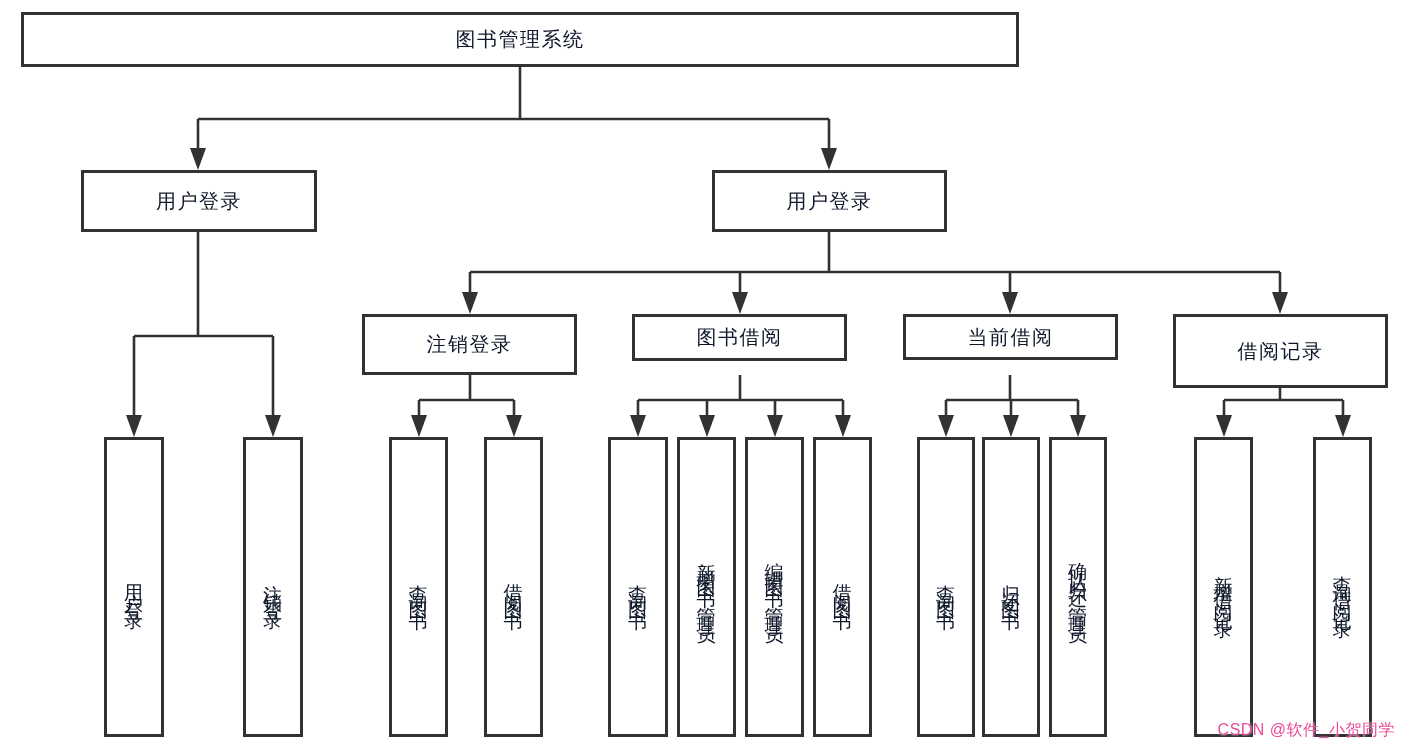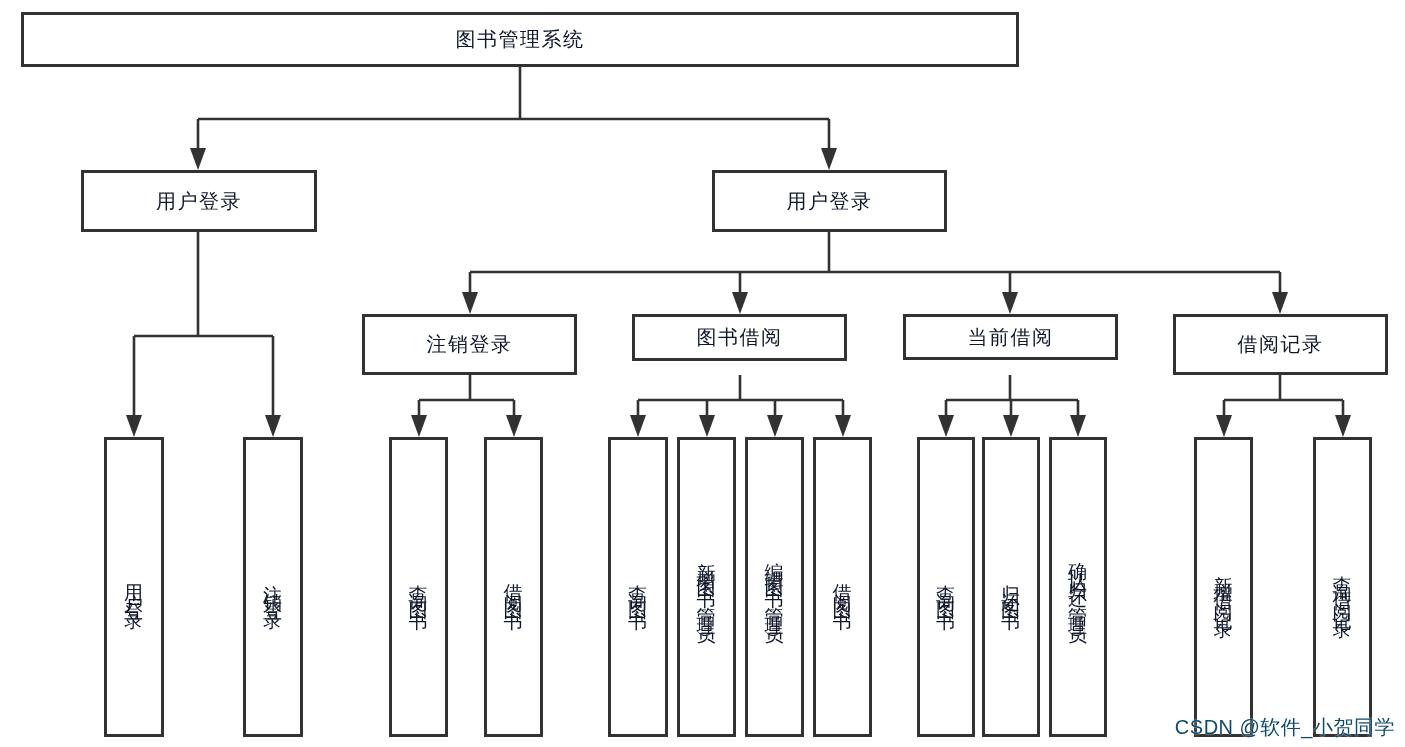--- a/index.html
+++ b/index.html
@@ -33,23 +33,23 @@
     text-orientation: mixed;
     font-size: 19px;
     letter-spacing: 9px;
     line-height: 1;
     white-space: nowrap;
   }
   .watermark {
     position: absolute;
     right: 10px;
     bottom: 6px;
-    font-size: 20px;
+    font-size: 16px;
     letter-spacing: 0.5px;
-    color: #0c4a6e;
+    color: #ec4899;
     z-index: 5;
     text-shadow: 0 0 2px #ffffff;
   }
 </style>
 </head>
 <body>
 
 <div class="stage">
 
   <svg class="connectors" width="1405" height="747" viewBox="0 0 1405 747" xmlns="http://www.w3.org/2000/svg">
@@ -96,21 +96,21 @@
 
   <div class="node hnode" style="left:362px;top:314px;width:215px;height:61px">
     <span>注销登录</span>
   </div>
   <div class="node hnode" style="left:632px;top:314px;width:215px;height:47px">
     <span>图书借阅</span>
   </div>
   <div class="node hnode" style="left:903px;top:314px;width:215px;height:46px">
     <span>当前借阅</span>
   </div>
-  <div class="node hnode" style="left:1173px;top:314px;width:215px;height:61px">
+  <div class="node hnode" style="left:1173px;top:314px;width:215px;height:74px">
     <span>借阅记录</span>
   </div>
 
   <div class="node vnode" style="left:104px;top:437px;width:60px;height:300px">
     <span class="vtext">用户登录</span>
   </div>
   <div class="node vnode" style="left:243px;top:437px;width:60px;height:300px">
     <span class="vtext">注销登录</span>
   </div>
 

